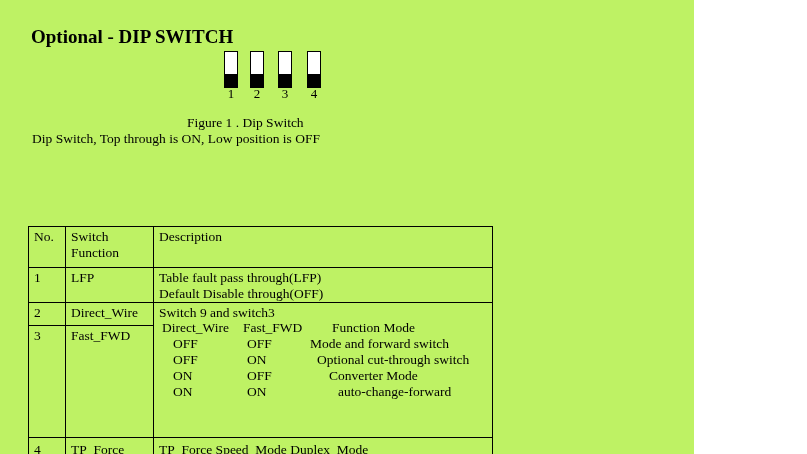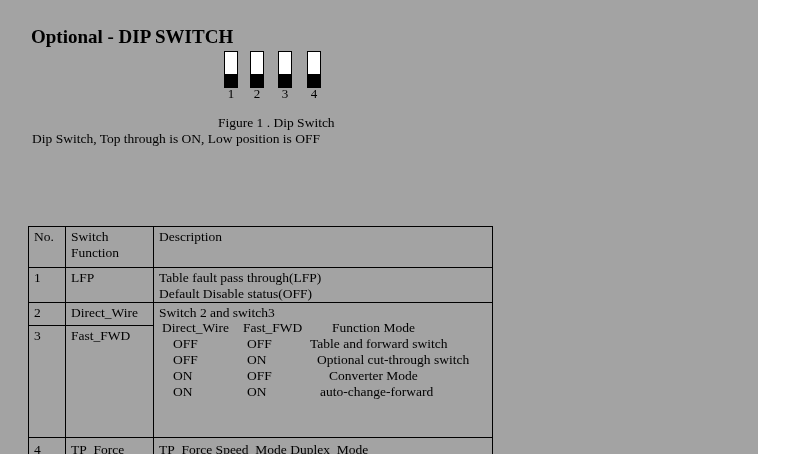--- a/index.html
+++ b/index.html
@@ -1,40 +1,40 @@
 <!DOCTYPE html>
 <html><head>
 <meta charset="utf-8">
 <style>
   html,body{margin:0;padding:0;}
   body{
     width:807px;height:454px;background:#ffffff;
     font-family:"Liberation Serif", "DejaVu Serif", serif;
     color:#000000;
   }
-  .page{position:relative;width:758px;height:454px;overflow:hidden;background:#a3a3a3;}
+  .page{position:relative;width:694px;height:454px;overflow:hidden;background:#bef264;}
 
   .title{
     position:absolute;left:31px;top:27px;
     font-size:19px;font-weight:bold;line-height:20px;white-space:nowrap;
   }
 
   
   .sw{
     position:absolute;top:51px;width:14px;height:37px;
     border:1.5px solid #000;background:#fff;box-sizing:border-box;
   }
   .sw .lever{position:absolute;left:0;right:0;bottom:0;height:13px;background:#000;}
   .sw1{left:224px}.sw2{left:250px}.sw3{left:278px}.sw4{left:307px}
   .swlab{
     position:absolute;top:87px;width:14px;text-align:center;
     font-size:13px;line-height:14px;
   }
 
-  .caption{position:absolute;left:218px;top:115px;font-size:13.5px;line-height:16px;white-space:nowrap;}
+  .caption{position:absolute;left:187px;top:115px;font-size:13.5px;line-height:16px;white-space:nowrap;}
   .note{position:absolute;left:32px;top:131px;font-size:13.5px;line-height:16px;white-space:nowrap;}
   .tcap{position:absolute;left:32px;top:164px;font-size:13.5px;line-height:16px;white-space:nowrap;}
 
   
   table.ftable{
     position:absolute;left:28px;top:181px;
     border-collapse:collapse;table-layout:fixed;width:464px;margin-top:45px;
   }
   table.ftable td{
     border:1.5px solid #000;vertical-align:top;box-sizing:border-box;
@@ -47,21 +47,21 @@
   tr.r3 td{height:112px;}
   tr.r4 td{height:48px;padding-top:4px;}
 
   .mode-line{position:relative;height:15.8px;}
   .mode-line span{position:absolute;top:0;white-space:nowrap;}
   .l0 .c1{left:3px}  .l0 .c2{left:84px} .l0 .c3{left:173px}
   .lr .c1{left:14px} .lr .c2{left:88px}
   .l1 .c3{left:151px}
   .l2 .c3{left:158px}
   .l3 .c3{left:170px}
-  .l4 .c3{left:161px}
+  .l4 .c3{left:179px}
 </style>
 </head>
 <body>
 
 <div class="page">
 
   <div class="title">Optional - DIP SWITCH</div>
 
   <div>
     <div class="sw sw1">
@@ -95,37 +95,37 @@
         <tr class="hrow">
       <td>No.</td>
       <td>Switch Function</td>
       <td>Description</td>
     </tr>
     <tr class="r1">
       <td>1</td>
       <td>LFP</td>
       <td>
         <div>Table fault pass through(LFP)</div>
-        <div>Default Disable status(OFF)</div>
+        <div>Default Disable through(OFF)</div>
       </td>
     </tr>
     <tr class="r2">
       <td>2</td>
       <td>Direct_Wire</td>
       <td rowspan="2">
-        <div>Switch 2 and switch3</div>
+        <div>Switch 9 and switch3</div>
         <div class="mode-line l0">
           <span class="c1">Direct_Wire</span>
           <span class="c2">Fast_FWD</span>
           <span class="c3">Function Mode</span>
         </div>
         <div class="mode-line lr l1">
           <span class="c1">OFF</span>
           <span class="c2">OFF</span>
-          <span class="c3">Table and forward switch</span>
+          <span class="c3">Mode and forward switch</span>
         </div>
         <div class="mode-line lr l2">
           <span class="c1">OFF</span>
           <span class="c2">ON</span>
           <span class="c3">Optional cut-through switch</span>
         </div>
         <div class="mode-line lr l3">
           <span class="c1">ON</span>
           <span class="c2">OFF</span>
           <span class="c3">Converter Mode</span>

